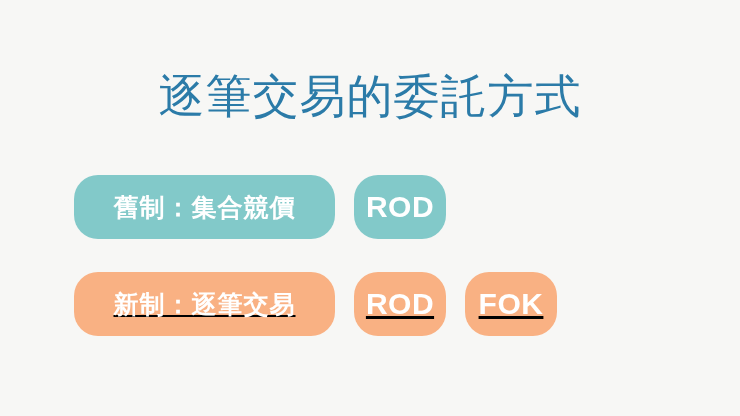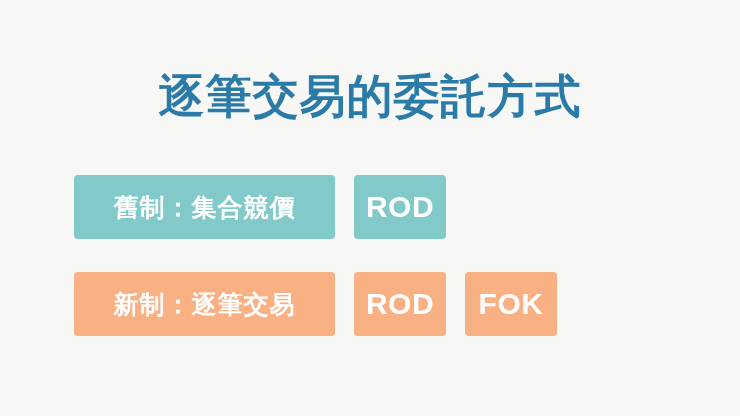--- a/index.html
+++ b/index.html
@@ -19,42 +19,43 @@
     inset: 0;
     background: #f7f7f5;
   }
   .title {
     position: absolute;
     left: 0;
     right: 0;
     top: 68px;
     text-align: center;
     font-size: 46px;
-    font-weight: bold;
+    font-weight: normal;
     color: #2b7ba8;
     letter-spacing: 1px;
     line-height: 56px;
     white-space: nowrap;
   }
   .rows {
     position: absolute;
     left: 74px;
     top: 175px;
   }
   .row {
     display: flex;
     align-items: center;
     height: 64px;
   }
   .row + .row {
     margin-top: 33px;
+    text-decoration: underline;
   }
   .badge {
     height: 64px;
-    border-radius: 4px;
+    border-radius: 24px;
     display: flex;
     align-items: center;
     justify-content: center;
     color: #ffffff;
     font-weight: bold;
     box-sizing: border-box;
     white-space: nowrap;
   }
   .badge + .badge {
     margin-left: 19px;

